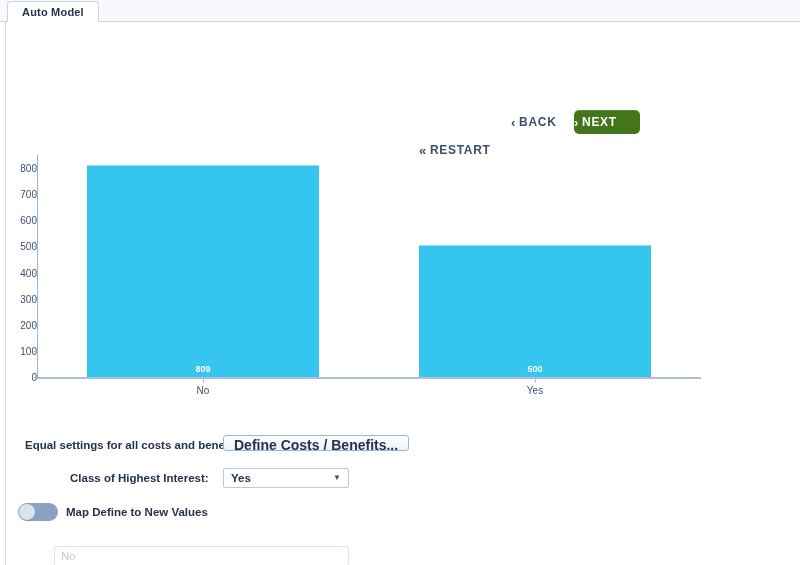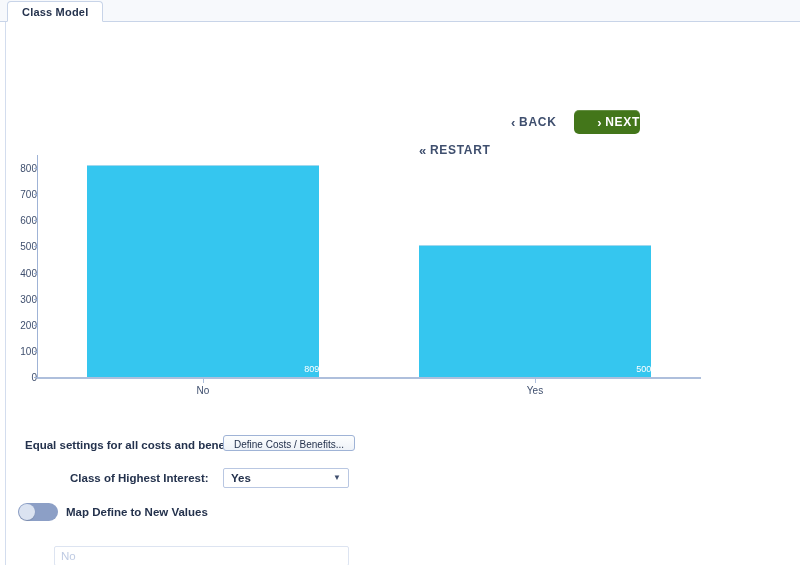--- a/index.html
+++ b/index.html
@@ -128,21 +128,21 @@
     font-family: inherit;
     cursor: pointer;
   }
   .navbtn.plain { color: #3f4f6e; }
   .navbtn .chev { font-size: 13px; margin-right: 3px; vertical-align: -.5px; }
   .navbtn-restart { left: 413px; margin-top: 28px; }
   .navbtn-back    { left: 505px; }
   .navbtn-next {
     left: 568px;
     width: 66px;
-    text-align: right;
+    text-align: left;
     background: #43761a;
     color: #ffffff;
     border-radius: 5px;
     box-shadow: inset 0 1px 0 rgba(255,255,255,.18);
   }
   .navbtn-next .chev { font-weight: bold; }
 
   
   .chart {
     position: absolute;
@@ -179,23 +179,23 @@
   .bar {
     position: absolute;
     bottom: 33px;
     background: #35c6ef;
     border-top: 1px solid #9fd8ee;
   }
   .bar-value {
     position: absolute;
     bottom: 3px;
     left: 0; right: 0;
-    text-align: right;
+    text-align: center;
     font-size: 9px;
-    font-weight: normal;
+    font-weight: bold;
     color: #ffffff;
   }
   .xtick-mark {
     position: absolute;
     top: 234px;
     width: 1px; height: 4px;
     background: #aebfdc;
   }
   .cat-label {
     position: absolute;
@@ -218,22 +218,22 @@
   .btn-costs {
     position: absolute;
     left: 217px; top: 8px;
     height: 16px;
     padding: 0 10px;
     box-sizing: border-box;
     background: linear-gradient(#fdfefe, #eef2f8);
     border: 1px solid #9fb3d6;
     border-radius: 3px;
     font-family: inherit;
-    font-size: 10px;
-    font-weight: normal;
+    font-size: 14px;
+    font-weight: bold;
     color: #24324d;
     line-height: 18px;
     cursor: pointer;
     white-space: nowrap;
   }
   .select-box {
     position: absolute;
     left: 217px; top: 41px;
     width: 126px; height: 20px;
     box-sizing: border-box;
@@ -305,21 +305,21 @@
     color: #24324d;
     padding: 0 6px;
   }
   .map-input::placeholder { color: #bfcbe3; }
   .row-no  { top: 119px; }
 </style>
 </head>
 <body>
 
 <div class="tabstrip">
-  <div class="tab">Class Model</div>
+  <div class="tab">Auto Model</div>
 </div>
 
 <div class="panel">
 
 
   <div class="navbuttons">
     <button class="navbtn plain navbtn-restart">
       <span class="chev">«</span><span>RESTART</span>
     </button>
     <button class="navbtn plain navbtn-back">

